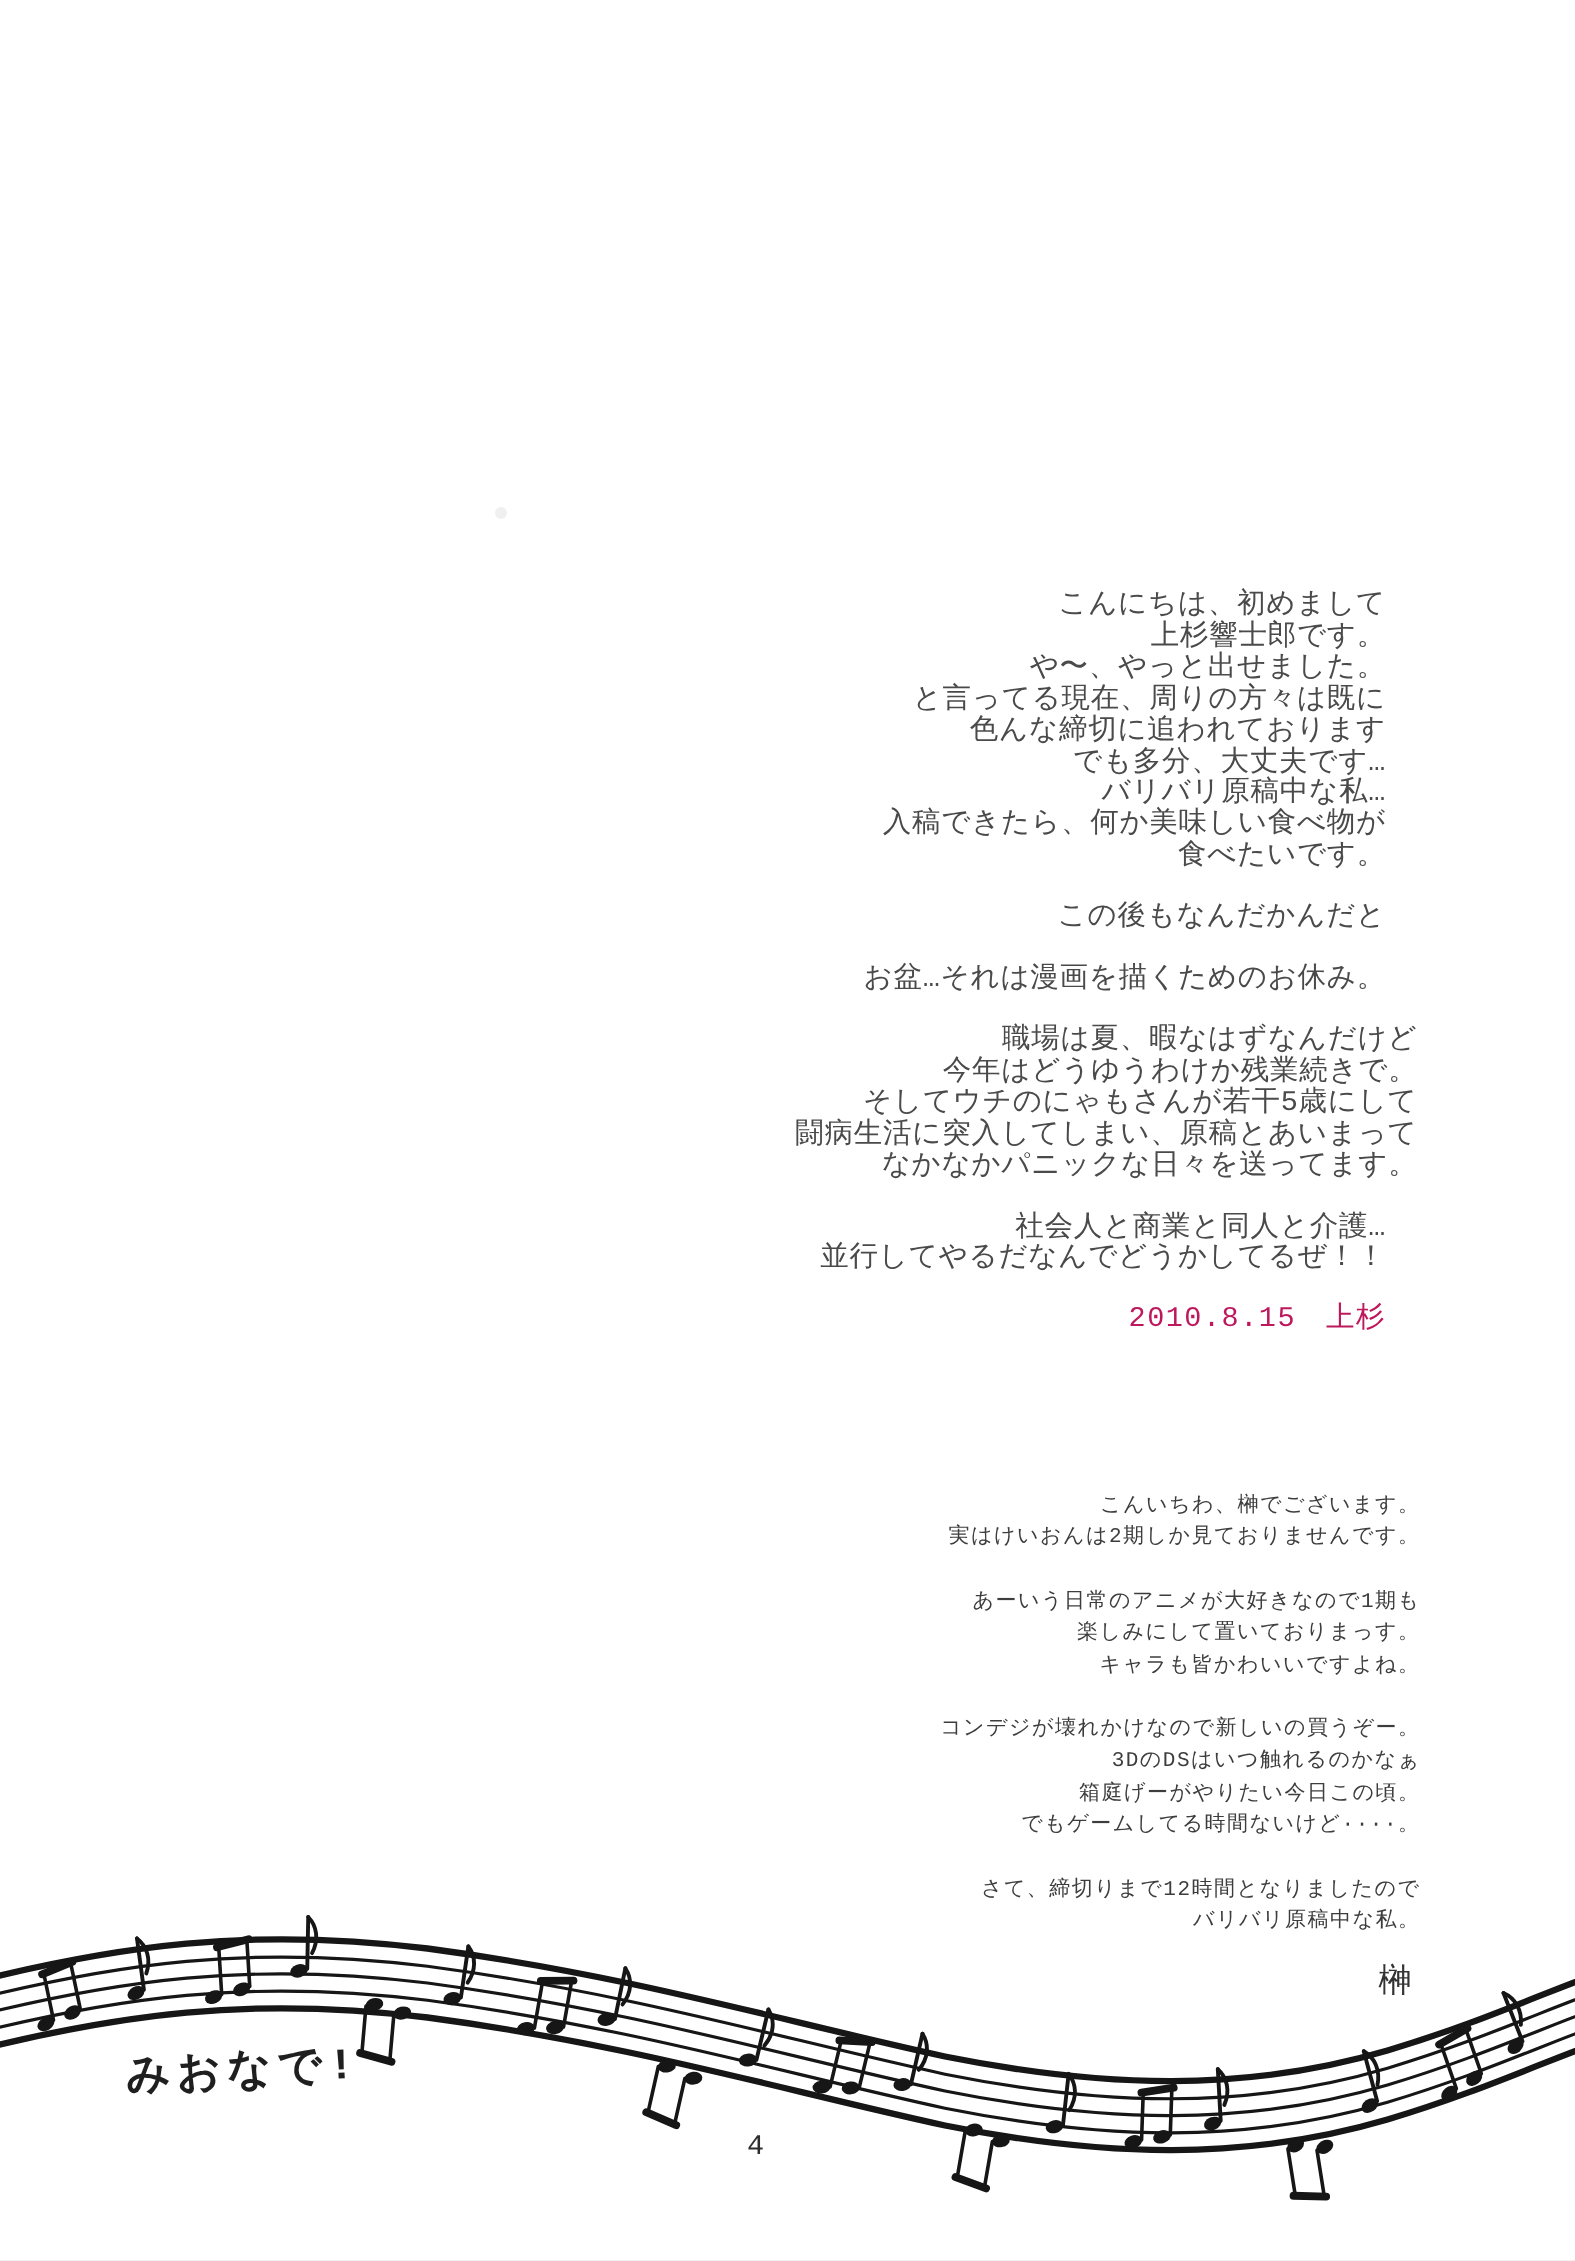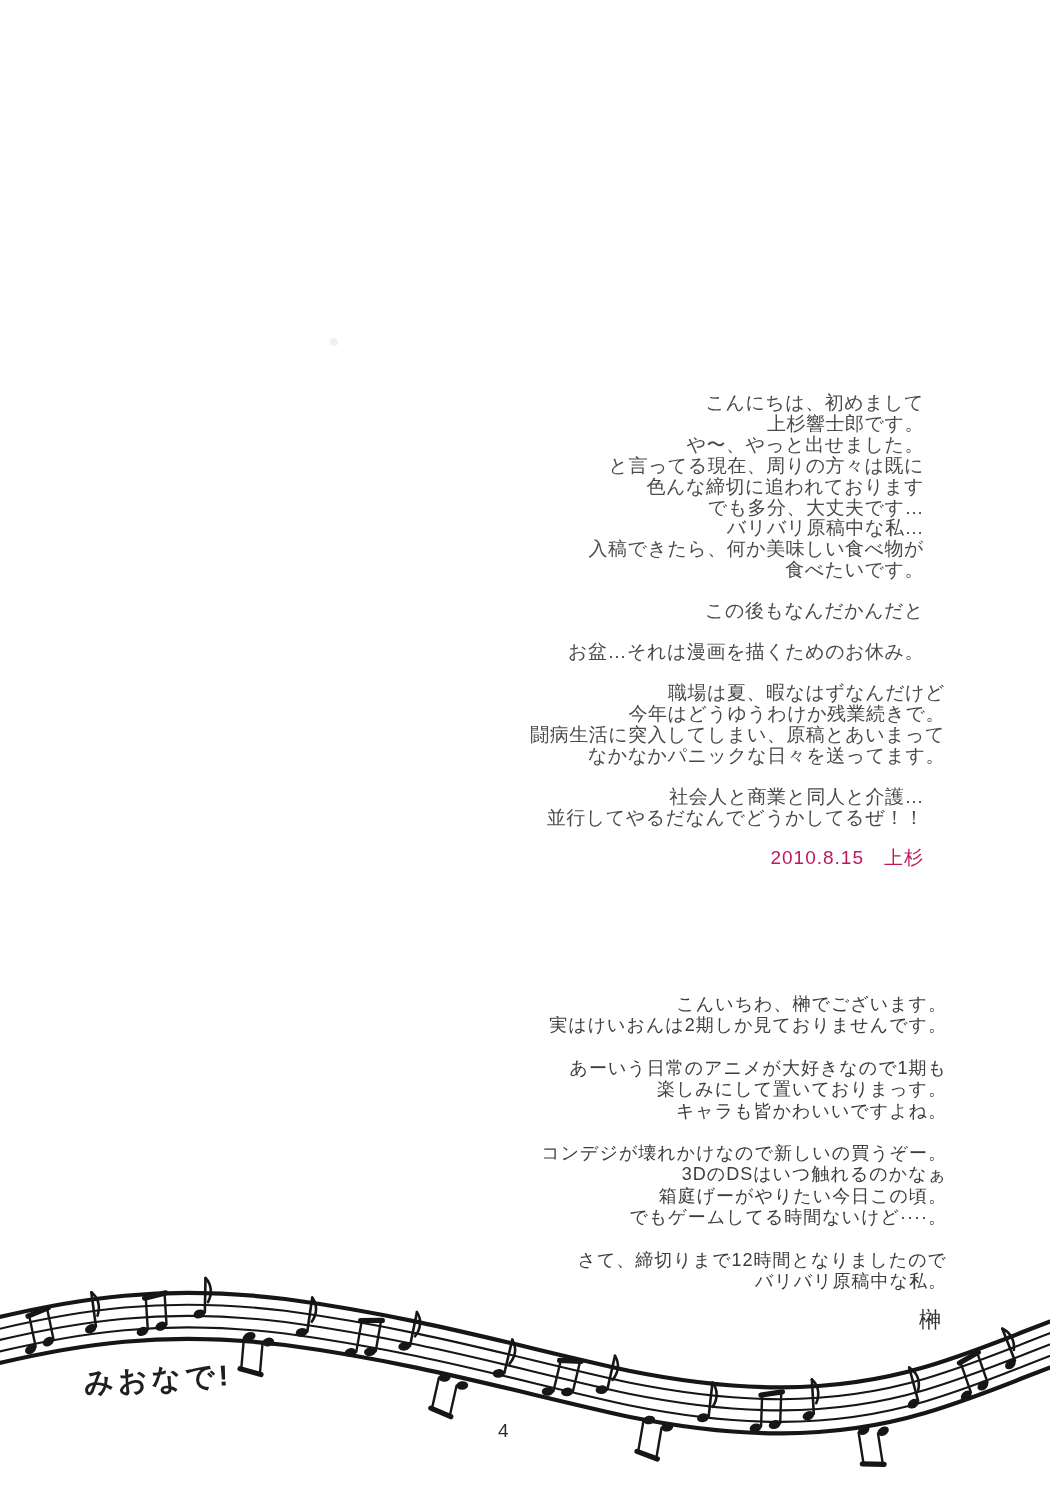--- a/index.html
+++ b/index.html
@@ -2,21 +2,21 @@
 <html><head>
 <meta charset="utf-8">
 <style>
   html,body { margin:0; padding:0; background:#e8e8e8; }
   .page {
     position:relative;
     width:1050px; height:1507px;
     margin:0 auto;
     background:#ffffff;
     overflow:hidden;
-    font-family:Liberation Sans, sans-serif;
+    font-family:Liberation Mono, monospace;
   }
   
   .smudge {
     position:absolute; left:330px; top:338px; width:8px; height:8px;
     background:#f0f0f0; border-radius:50%;
   }
   .afterword { position:absolute; text-align:right; white-space:nowrap; }
   .afterword .line { min-height:1em; }
 
   .typed {
@@ -24,21 +24,21 @@
     font-size:19px; line-height:20.9px;
     color:#4a4a4a;
     letter-spacing:0.5px;
   }
   .typed .para { margin-bottom:20px; }
   .typed .para.p3 { margin-right:-21px; }
   .typed .date-line { margin-top:5px; letter-spacing:1px; color:#be185d; }
 
   .hand {
     top:994px; right:103px;
-    font-size:18px; line-height:21.4px;
+    font-size:14px; line-height:21.4px;
     color:#3d3d3d;
     letter-spacing:1px;
     margin-left:31px;
   }
   .hand .para { margin-bottom:21px; }
 
   .sakaki-sig {
     position:absolute; top:1305px; right:108px;
     font-size:22px; color:#333333; letter-spacing:1px;
   }
@@ -79,20 +79,21 @@
       </div>
     <div class="para p1">
         <div class="line">この後もなんだかんだと</div>
       </div>
     <div class="para p2">
         <div class="line">お盆…それは漫画を描くためのお休み。</div>
       </div>
     <div class="para p3">
         <div class="line">職場は夏、暇なはずなんだけど</div>
         <div class="line">今年はどうゆうわけか残業続きで。</div>
+        <div class="line">そしてウチのにゃもさんが若干5歳にして</div>
         <div class="line">闘病生活に突入してしまい、原稿とあいまって</div>
         <div class="line">なかなかパニックな日々を送ってます。</div>
       </div>
     <div class="para p4">
         <div class="line">社会人と商業と同人と介護…</div>
         <div class="line">並行してやるだなんでどうかしてるぜ！！</div>
       </div>
     <div class="date-line">2010.8.15　上杉</div>
   </section>
 

